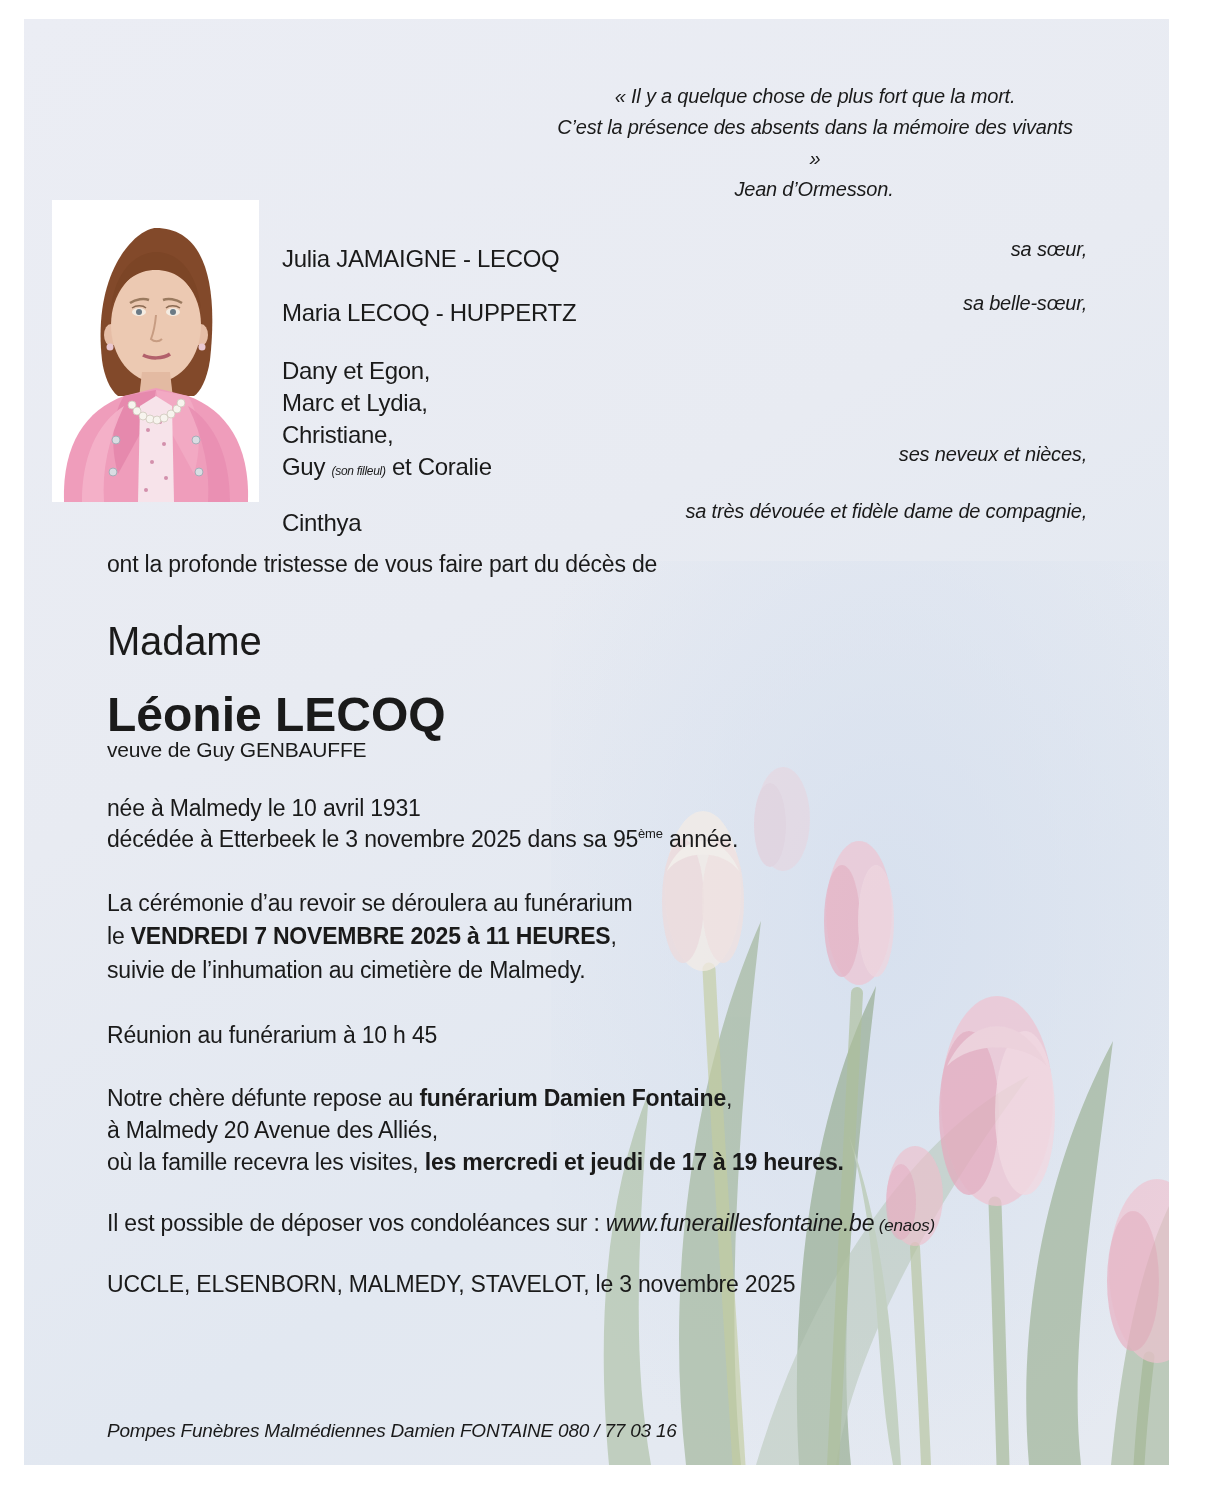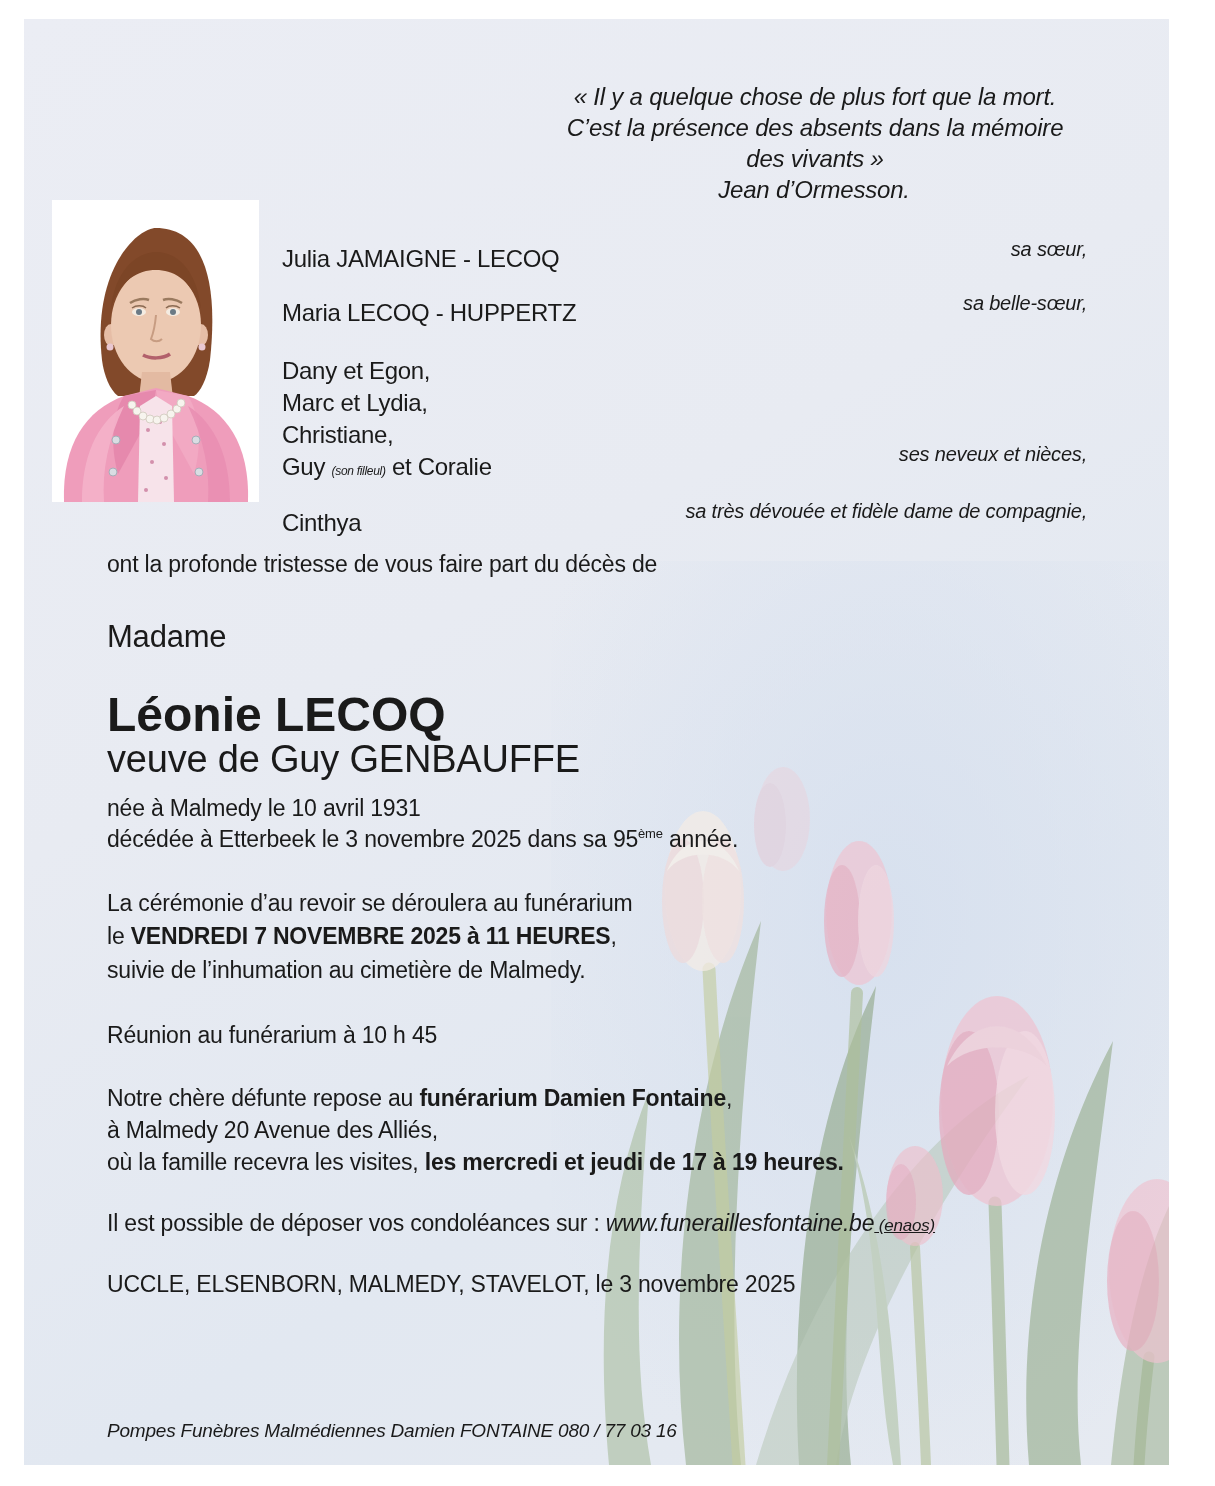--- a/index.html
+++ b/index.html
@@ -11,40 +11,40 @@
   .sheet {
     position:absolute; left:24px; top:19px; width:1145px; height:1446px;
     background:linear-gradient(150deg,#ebedf4 0%, #e8ebf2 40%, #e2e8f1 70%, #e6eaf1 100%);
     overflow:hidden;
   }
   .watermark { position:absolute; right:0; bottom:0; }
   .photo { position:absolute; left:28px; top:181px; width:207px; height:302px; }
 
   .quote {
     position:absolute; left:531px; top:62px; width:520px;
-    font-style:italic; font-size:24px; line-height:31px; text-align:center;
+    font-style:italic; font-size:20px; line-height:31px; text-align:center;
     letter-spacing:-0.2px;
   }
   .quote .author { text-align:center; padding-right:2px; }
 
   .nline { position:absolute; left:258px; font-size:24px; white-space:nowrap; letter-spacing:-0.3px;margin-top:38px; }
   .rel   { position:absolute; right:82px; font-size:20px; font-style:italic; white-space:nowrap; letter-spacing:-0.2px; }
   .guy-note { font-size:12px; font-style:italic; }
 
   .col { position:absolute; left:83px; top:0; width:1060px; height:100%; }
   .cline {
     position:absolute; left:0; width:100%; 
     font-size:23px; white-space:nowrap; letter-spacing:-0.2px;
   }
   .b { font-weight:bold; }
   .it { font-style:italic; }
-  .title1 { font-size:31px; }
+  .title1 { font-size:40px; }
   .title2 { font-size:48px; font-weight:bold; letter-spacing:0; }
-  .title3 { font-size:38px; }
-  .small-note { font-size:17px; font-style:italic;text-decoration:underline; }
+  .title3 { font-size:21px; }
+  .small-note { font-size:17px; font-style:italic; }
   .footer { font-size:19px; font-style:italic; }
   sup { font-size:13px; line-height:0; }
 </style>
 </head>
 <body>
 
 <div class="page">
   <div class="sheet">
 
     <svg class="watermark" width="618" height="904" viewBox="0 0 618 904" aria-hidden="true">

